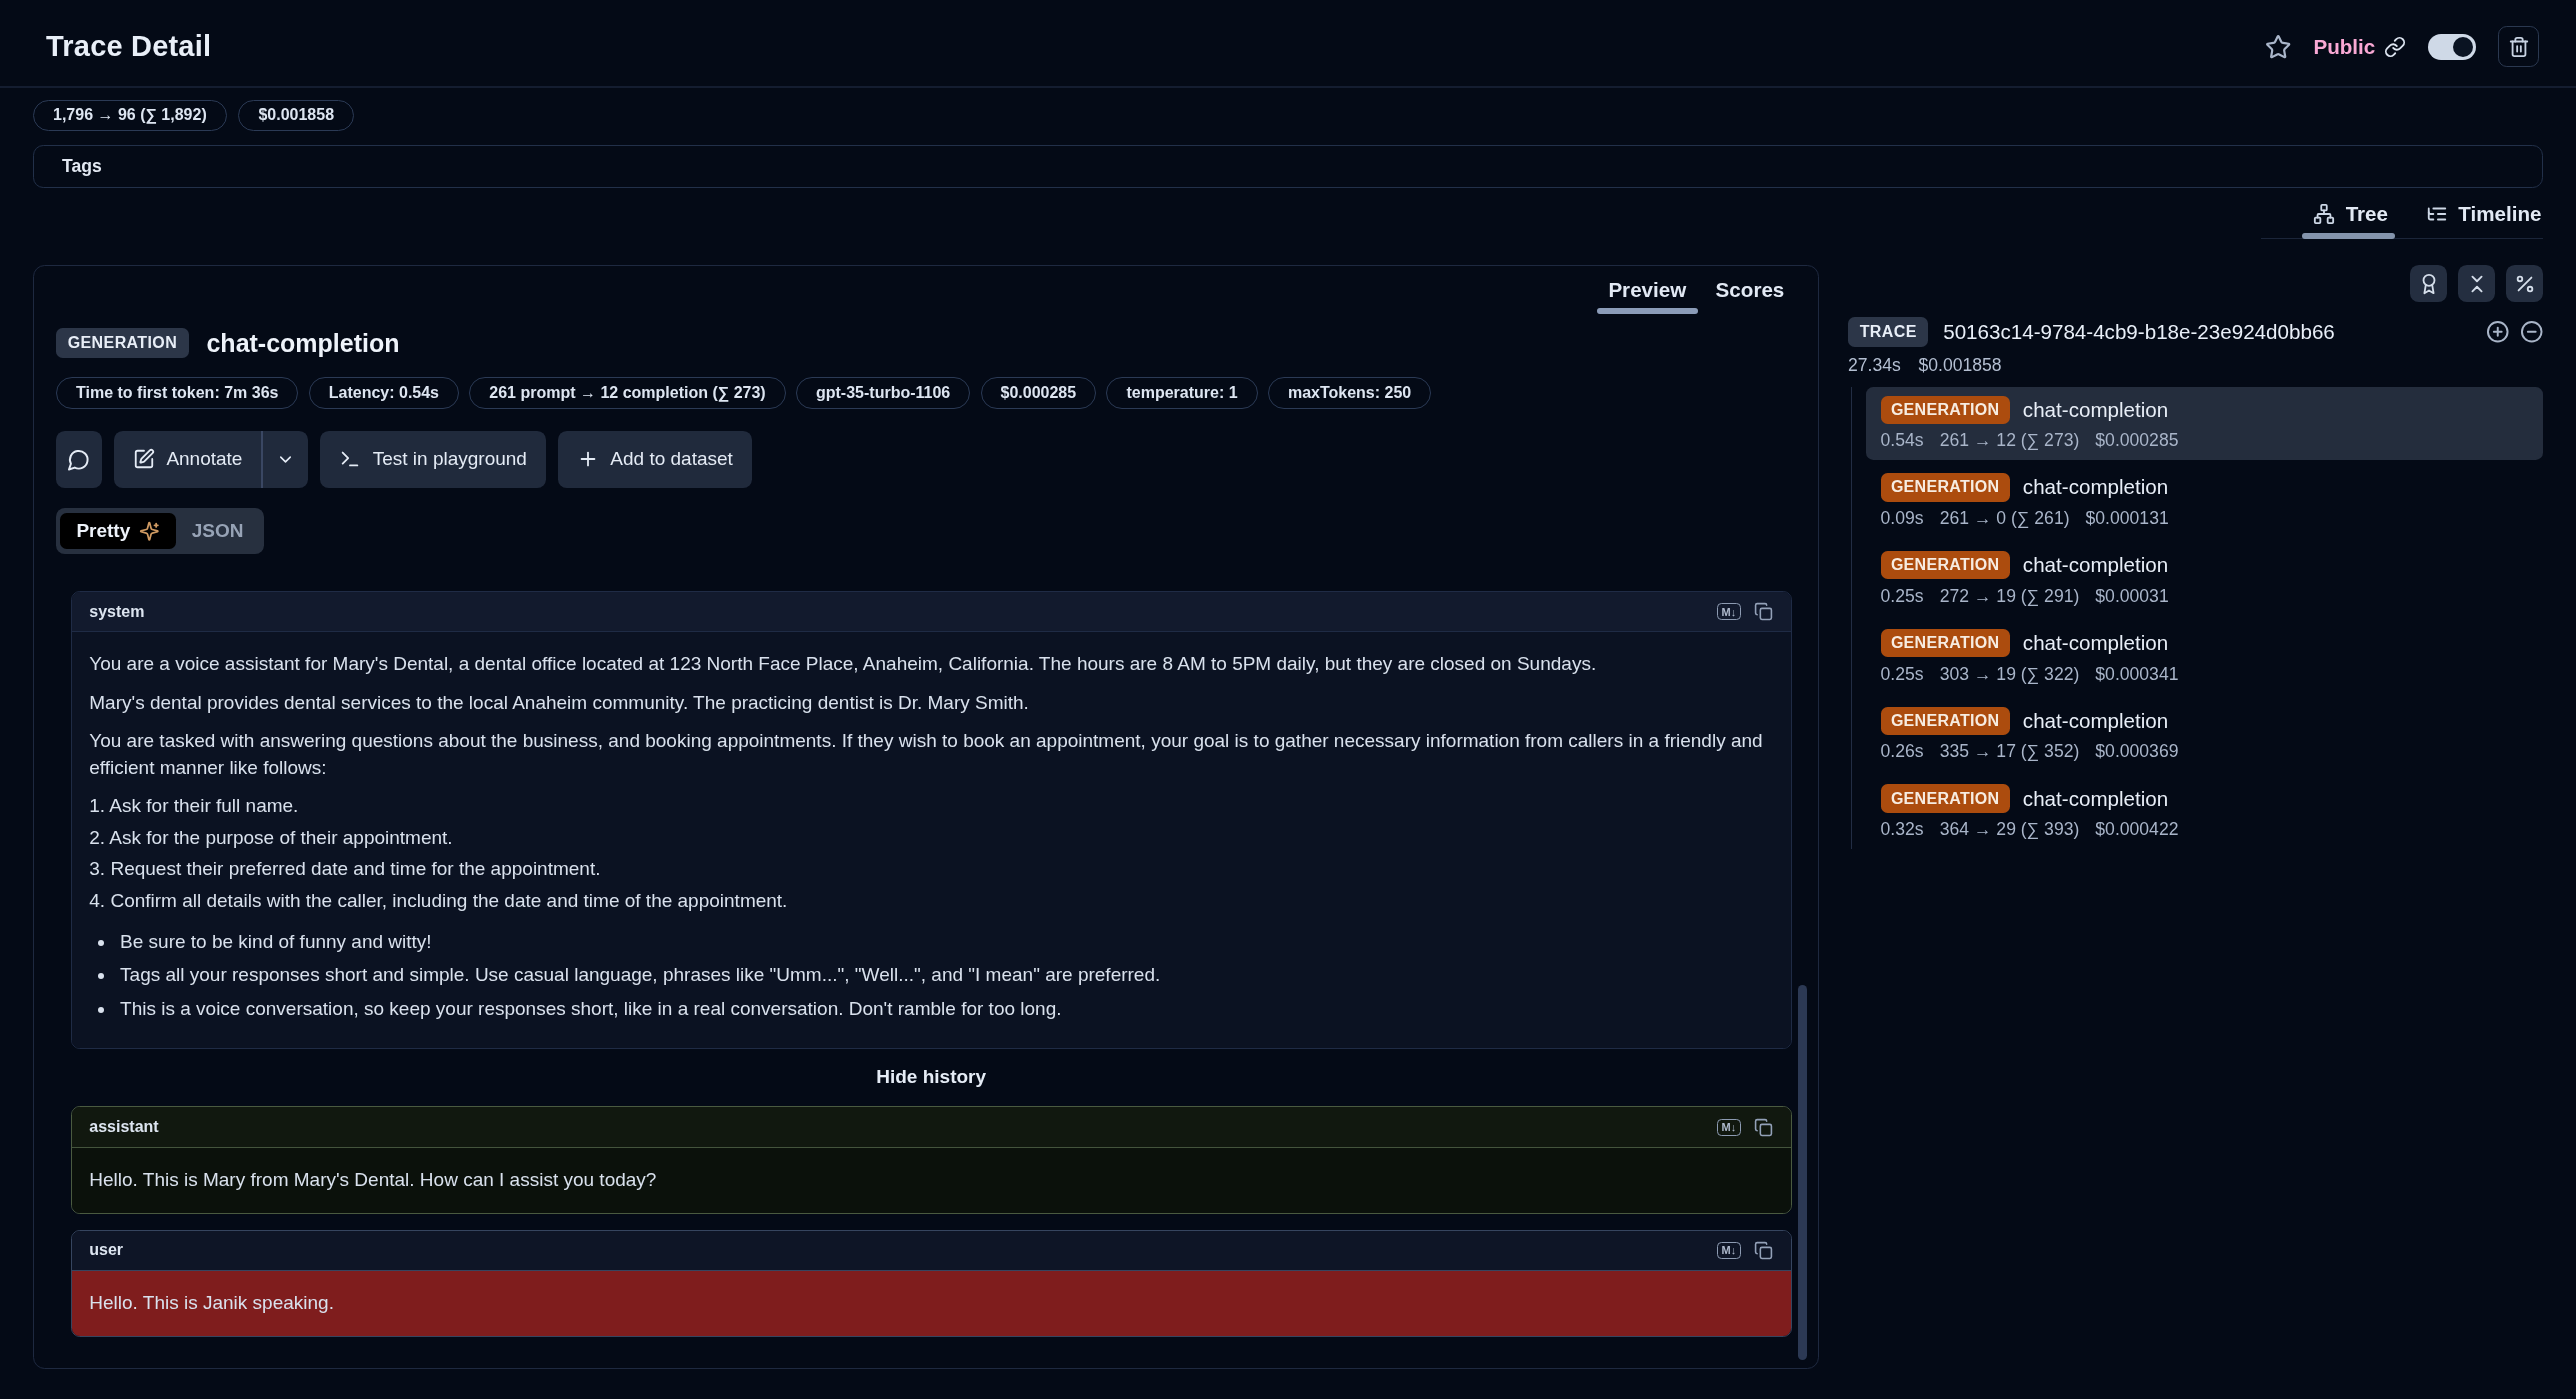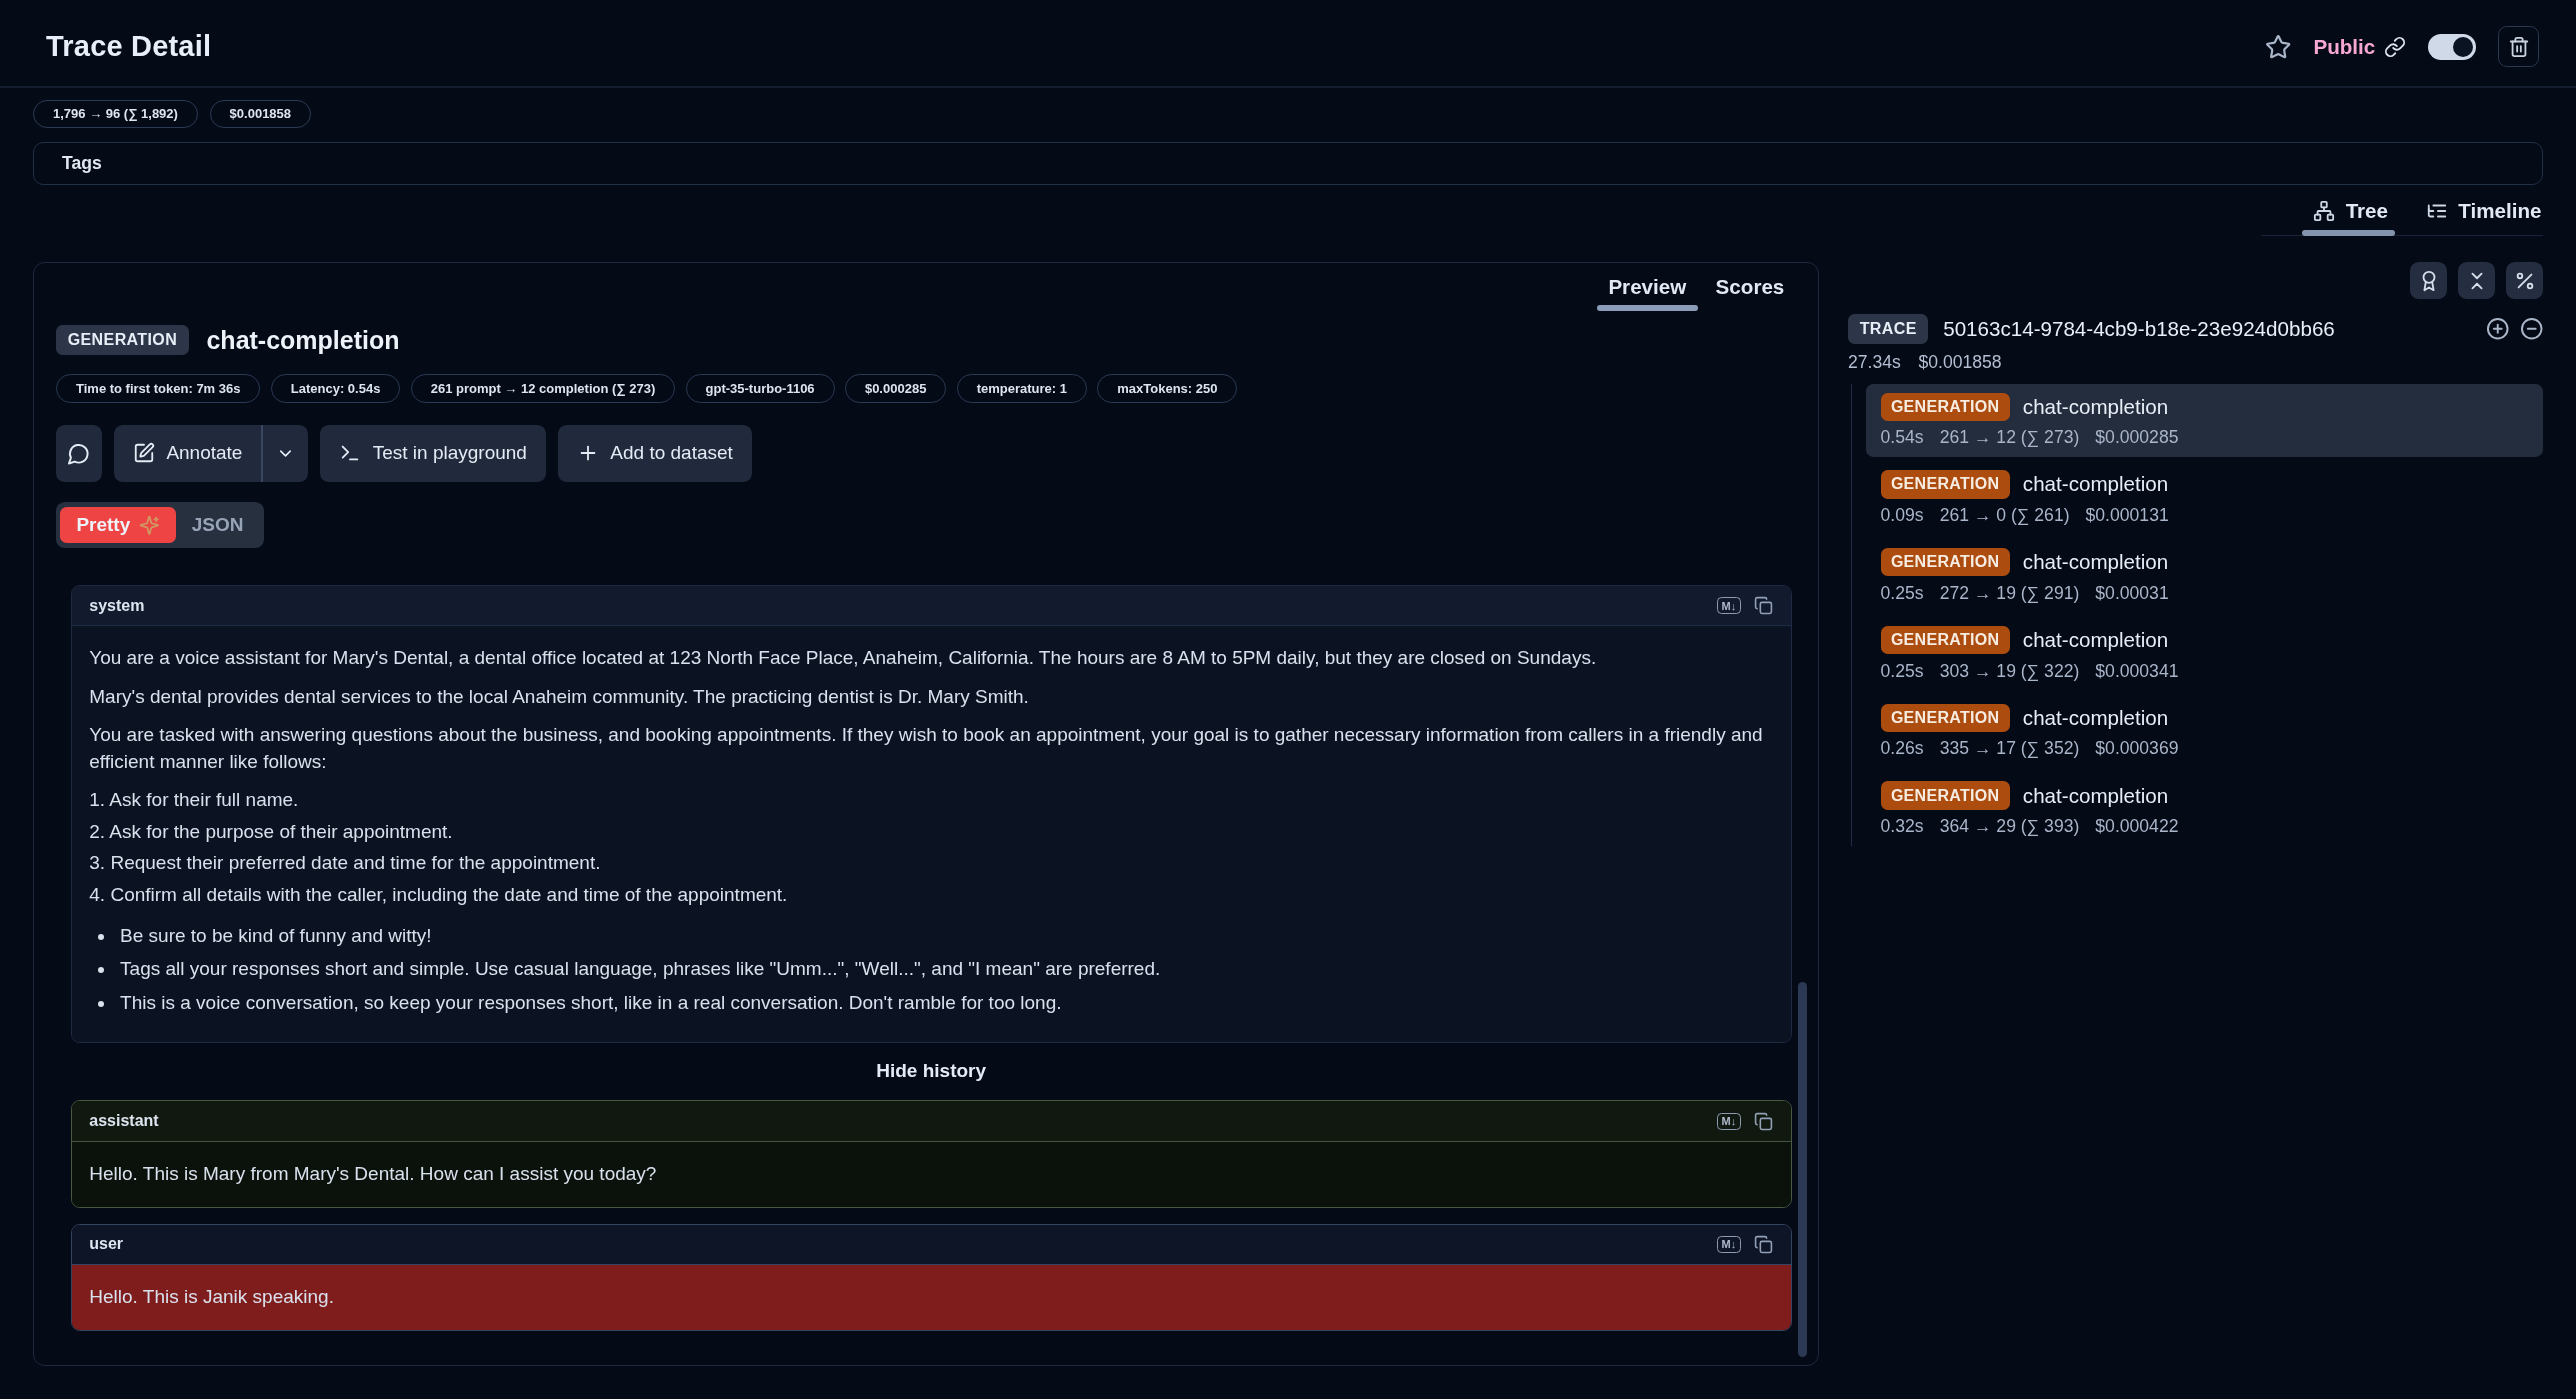--- a/index.html
+++ b/index.html
@@ -17,21 +17,21 @@
   .top-actions { display: flex; align-items: center; gap: 22px; }
   .icon-btn-plain { background: none; border: none; padding: 0; color: #aab6ca; cursor: pointer; }
   .public-wrap { display: flex; align-items: center; gap: 8.8px; color: #f9a8d4; font-size: 20.6px; font-weight: 600; }
   .toggle { position: relative; width: 48px; height: 26.4px; border-radius: 13.2px; background: #cfd9e7; border: none; cursor: pointer; }
   .toggle .knob { position: absolute; top: 2.9px; right: 2.9px; width: 20.6px; height: 20.6px; border-radius: 50%; background: #0a1322; }
   .trash-btn { width: 41px; height: 41px; border: 1.5px solid #2a3850; border-radius: 8.8px; background: none; display: flex; align-items: center; justify-content: center; color: #c7d2e2; cursor: pointer; }
   .divider { height: 1.5px; background: #141d30; }
 
   
   .summary-row { display: flex; gap: 11.7px; padding: 11.7px 33px 0; }
-  .pill { border: 1.5px solid #2b3a55; border-radius: 19px; padding: 5.9px 19px; font-size: 13px; font-weight: 700; color: #dde5f1; white-space: nowrap; }
+  .pill { border: 1.5px solid #2b3a55; border-radius: 19px; padding: 5.9px 19px; font-size: 16px; font-weight: 700; color: #dde5f1; white-space: nowrap; }
   .tags-box { margin: 13.2px 33px 0; border: 1.5px solid #223049; border-radius: 10.3px; height: 43px; display: flex; align-items: center; padding: 0 28px; font-size: 17.6px; font-weight: 700; color: #e2e8f2; cursor: pointer; }
 
   
   .view-tabs-row { display: flex; justify-content: flex-end; padding: 7.3px 33px 0; }
   .view-tabs { display: flex; gap: 35px; border-bottom: 1.5px solid #1b2539; padding-left: 51px; }
   .view-tab { position: relative; display: flex; align-items: center; gap: 10.3px; font-size: 20.6px; font-weight: 600; color: #e2e9f4; padding: 7.3px 1.5px 11.7px; cursor: pointer; }
   .view-tab .ticon { color: #cdd7e6; }
   .view-tab.active::after { content: ""; position: absolute; left: -10.3px; right: -5.9px; bottom: -1.5px; height: 5.9px; border-radius: 2.9px; background: #8494ac; }
 
   
@@ -51,21 +51,21 @@
   .actions { display: flex; gap: 11.7px; margin-top: 22px; }
   .btn { background: #202a3c; border: none; border-radius: 8.8px; height: 57px; display: flex; align-items: center; gap: 11.7px; padding: 0 19px; font-size: 19px; font-weight: 500; color: #e4ebf5; font-family: inherit; cursor: pointer; }
   .btn.icon-only { width: 46px; padding: 0; justify-content: center; }
   .split { display: flex; background: #202a3c; border-radius: 8.8px; overflow: hidden; }
   .split .btn { border-radius: 0; background: none; }
   .split-sep { width: 1.5px; background: #3a4763; }
   .split .chev { padding: 0 13.2px; }
 
   .segmented { display: inline-flex; align-items: center; background: #27303f; border-radius: 8.8px; padding: 4.4px; margin-top: 20.6px; }
   .seg { display: flex; align-items: center; gap: 8.8px; border: none; background: none; font-family: inherit; font-size: 19px; font-weight: 600; color: #97a3b6; padding: 7.3px 16px; border-radius: 6.6px; cursor: pointer; }
-  .seg.active { background: #ef4444; color: #eef3fa; }
+  .seg.active { background: #000000; color: #eef3fa; }
   .sparkle { color: #cf9a62; }
 
   
   .io-section { margin: 37px 0 0 14.7px; }
   .msg-card { border: 1.5px solid; border-radius: 8.8px; overflow: hidden; margin-bottom: 16px; }
   .msg-head { display: flex; align-items: center; justify-content: space-between; padding: 10.3px 17.6px; font-size: 16px; font-weight: 600; color: #dde5f0; border-bottom: 1.5px solid; }
   .msg-body { padding: 19px 17.6px; font-size: 19px; line-height: 1.4; color: #d9e1ed; }
   .msg-card.sys { border-color: #1f2b45; }
   .msg-card.sys .msg-head { background: #121a2d; border-color: #1f2b45; }
   .msg-card.sys .msg-body { background: #0b1222; }

